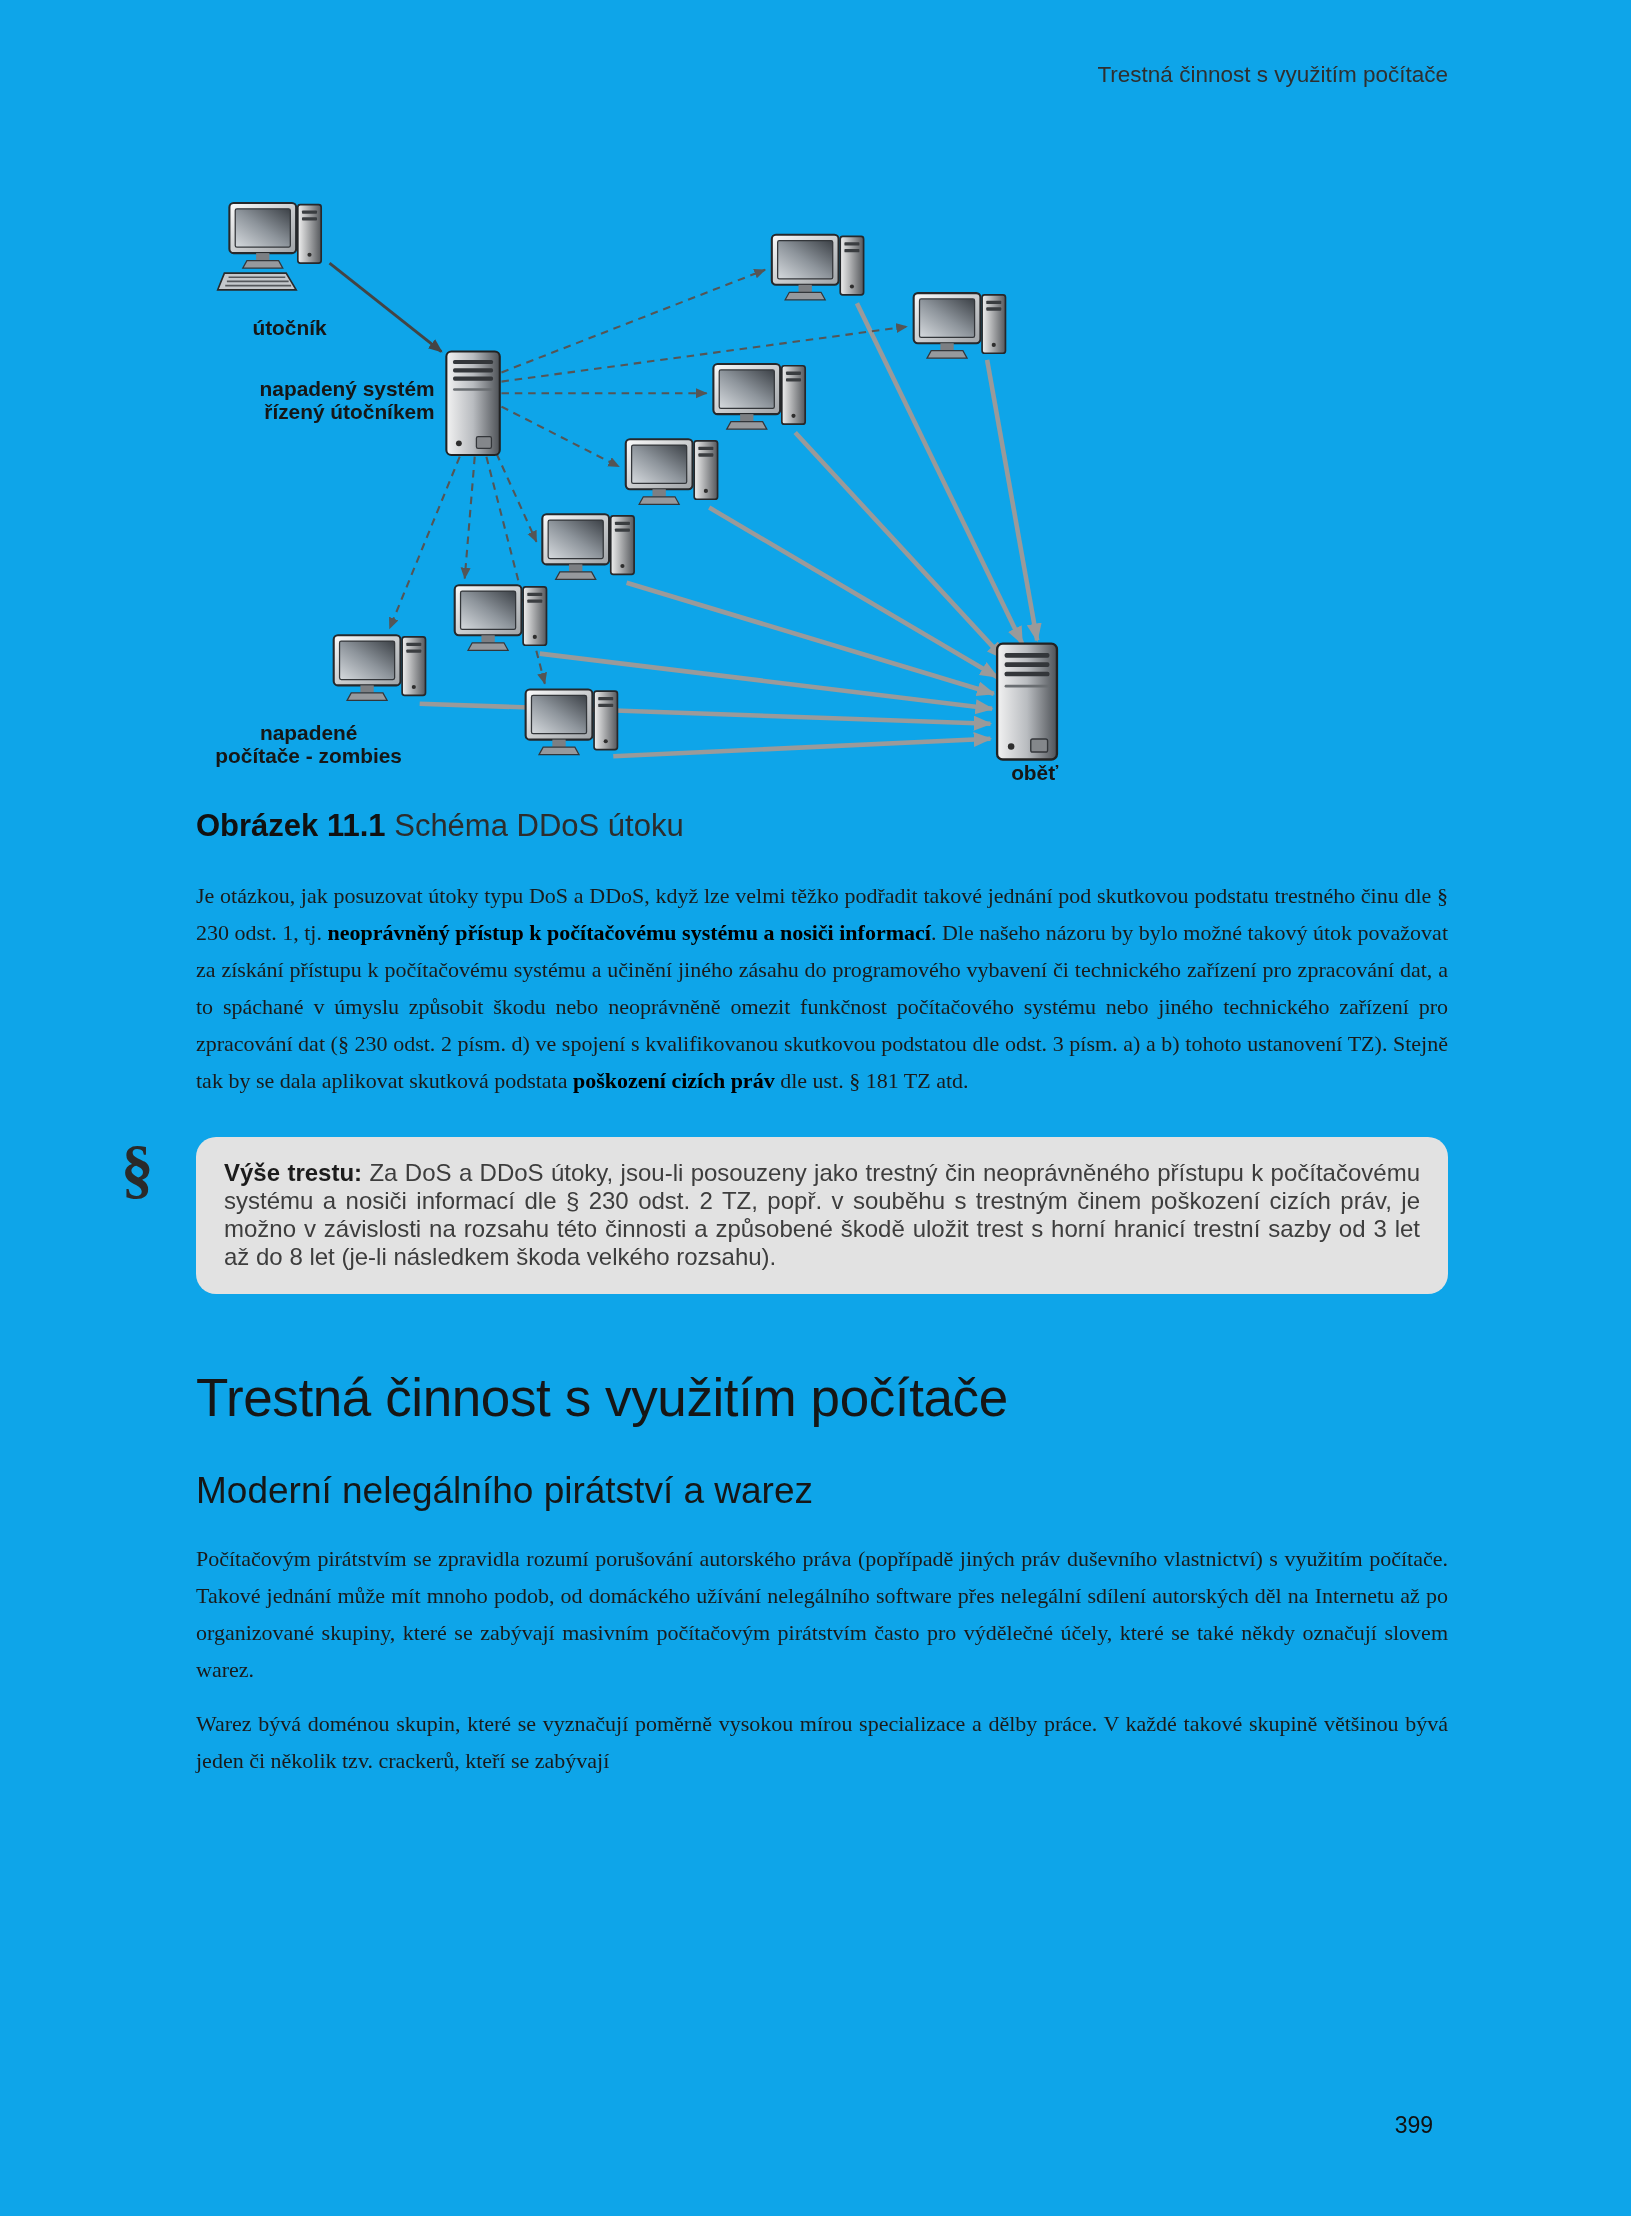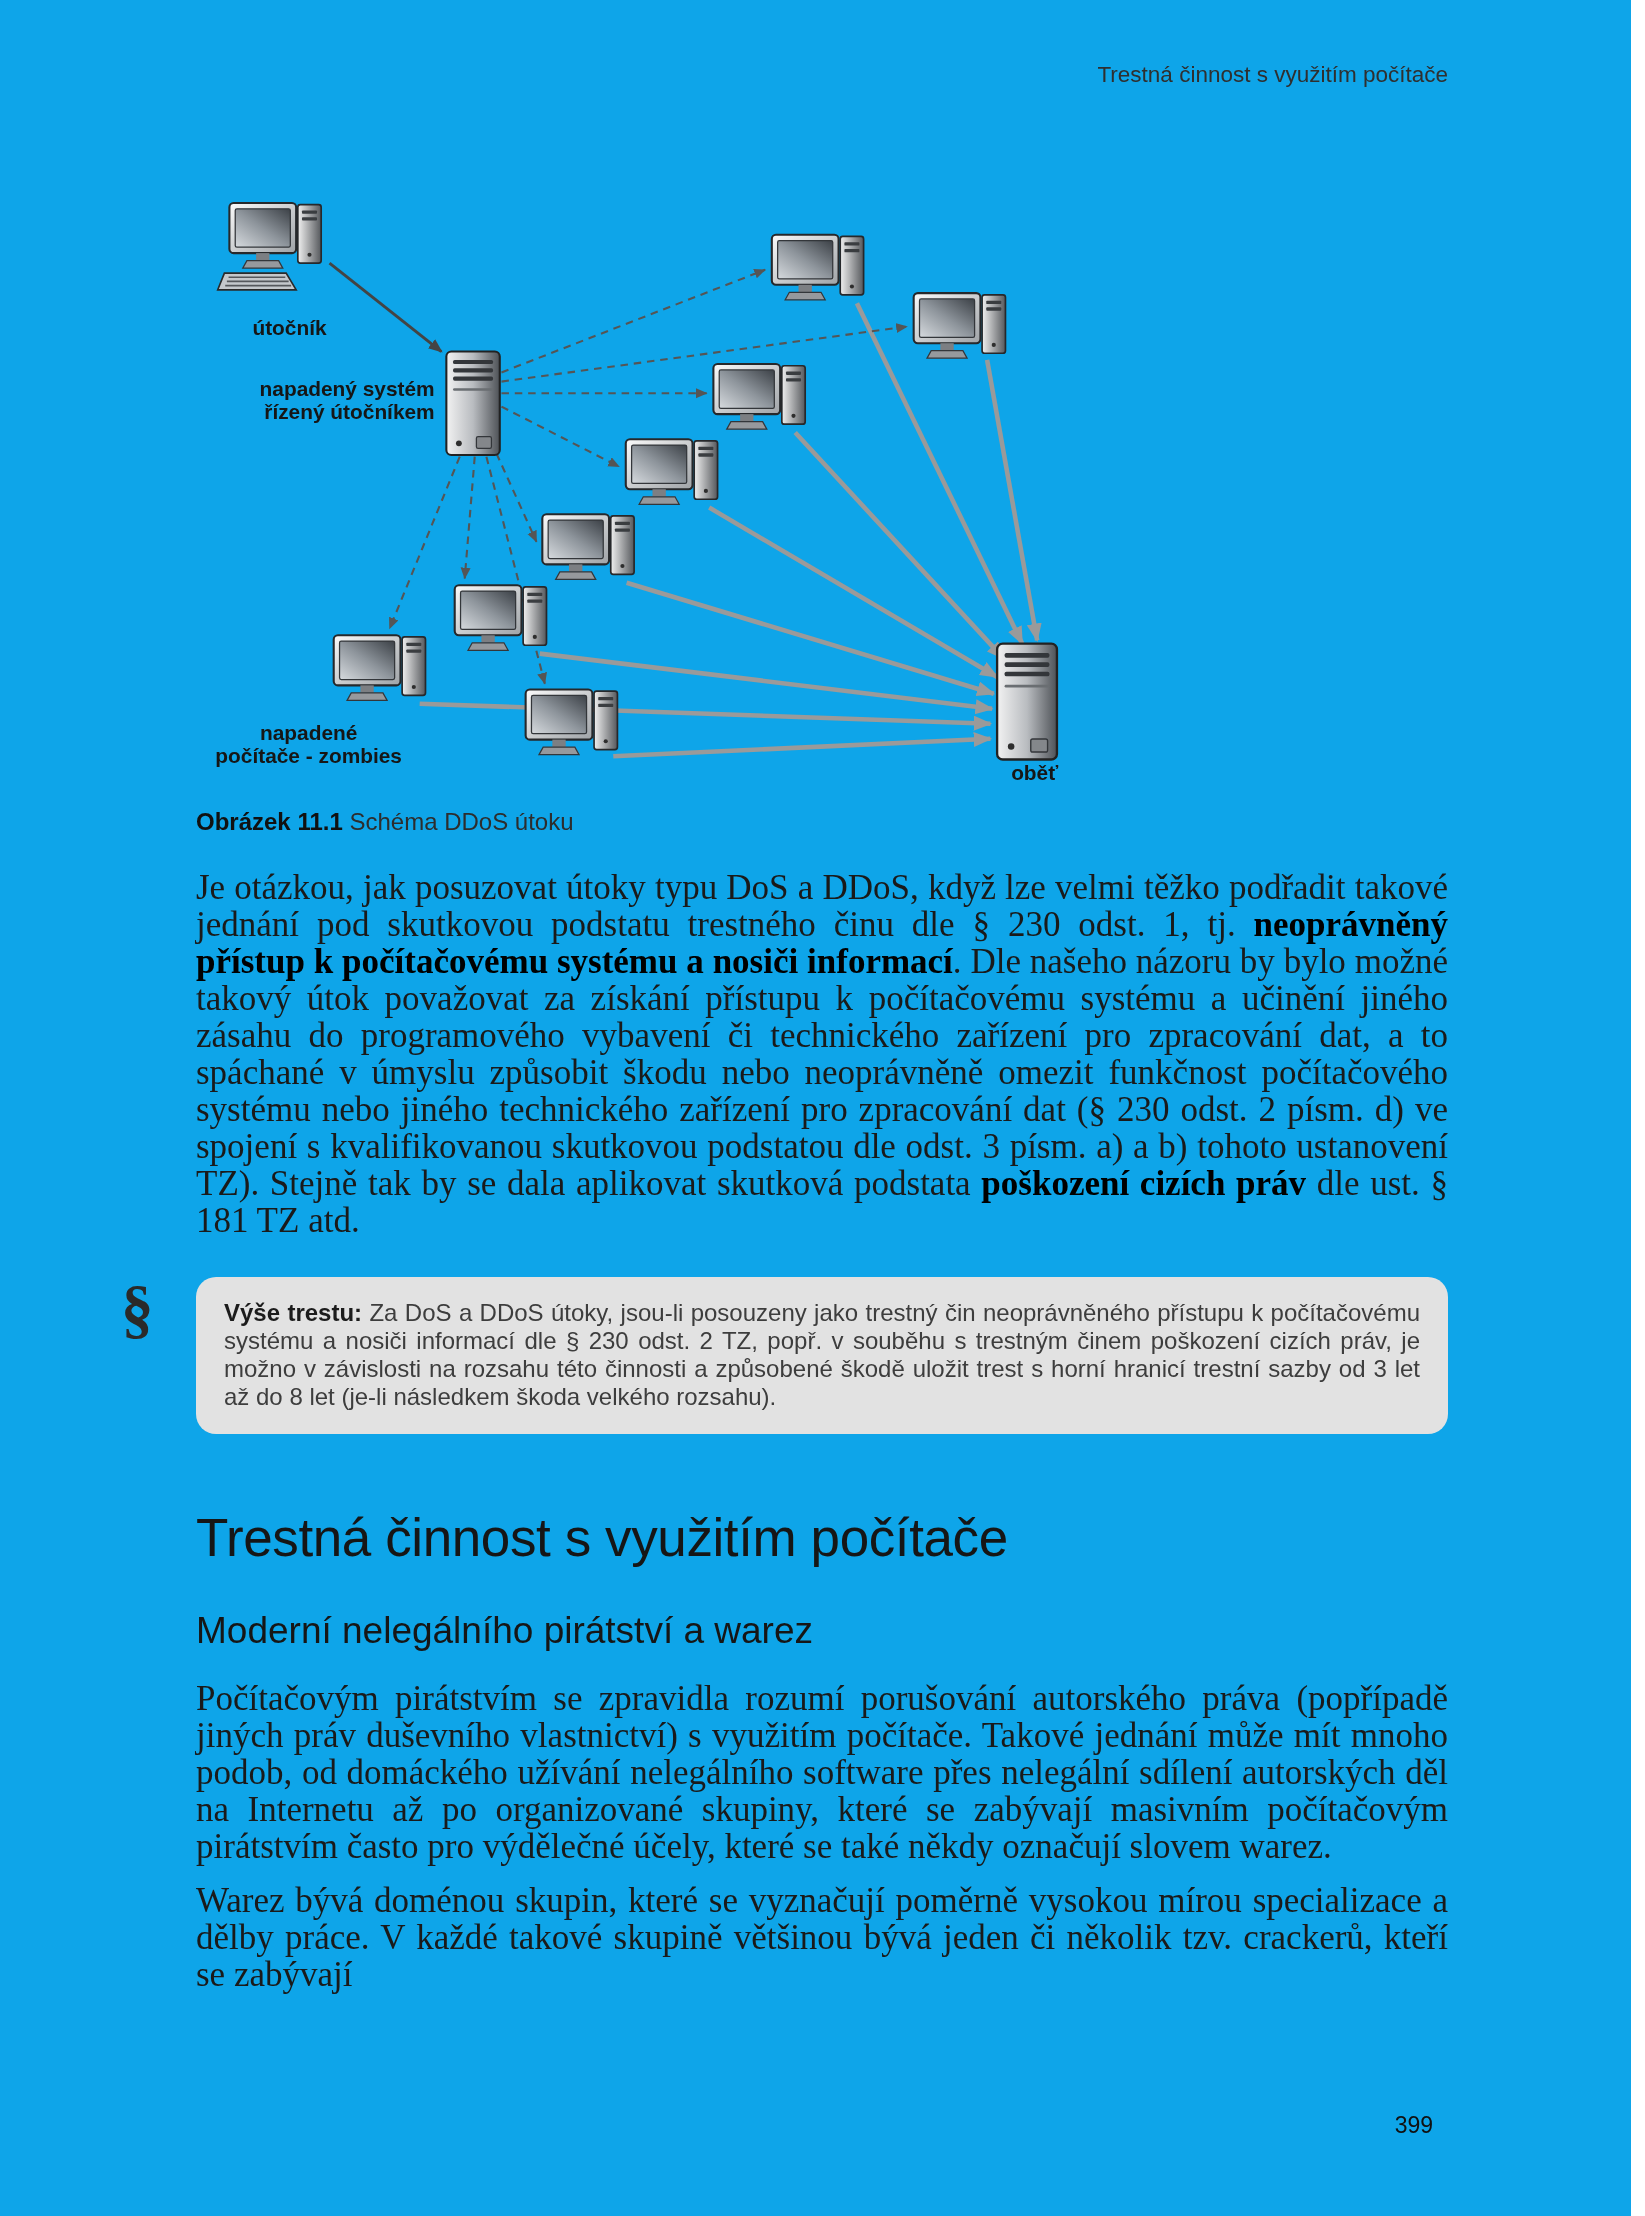--- a/index.html
+++ b/index.html
@@ -20,28 +20,28 @@
     font-family:"Liberation Sans", sans-serif;
     font-size:22.5px;
     color:#2f2f2f;
   }
 
   .figure { margin-top:105px; }
   .figure svg { display:block; }
   .figure-caption {
     margin-top:10px;
     font-family:"Liberation Sans", sans-serif;
-    font-size:24px;
+    font-size:31px;
     color:#2d2d2d;
   }
   .figure-caption b { color:#111; }
 
   .body-paragraph {
     margin-top:33px;
-    font-size:35px;
+    font-size:22px;
     line-height:37px;
     text-align:justify;
   }
   .body-paragraph b { color:#000; }
 
   .note-row { position:relative; margin-top:38px; }
   .note-symbol {
     position:absolute; left:-75px; top:0;
     font-family:"Liberation Serif", serif;
     font-size:65px; font-weight:bold; line-height:1;

